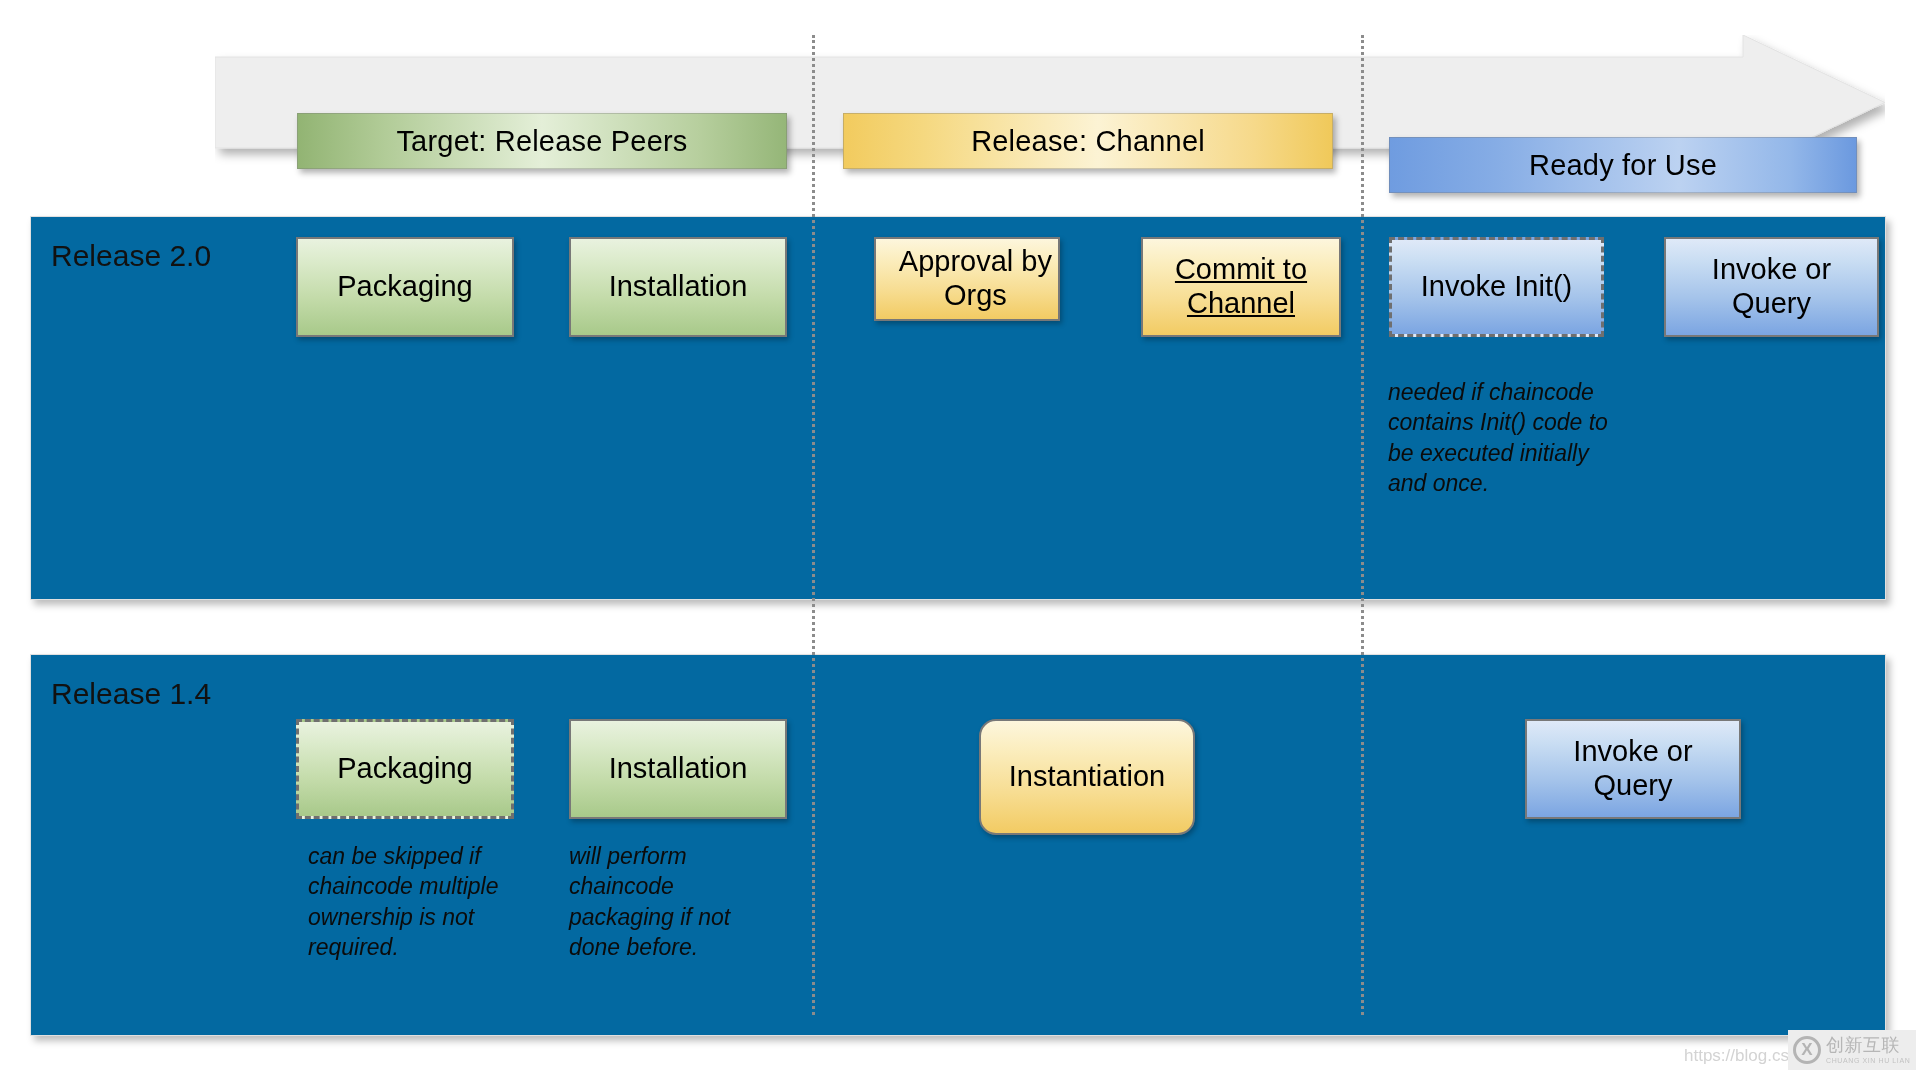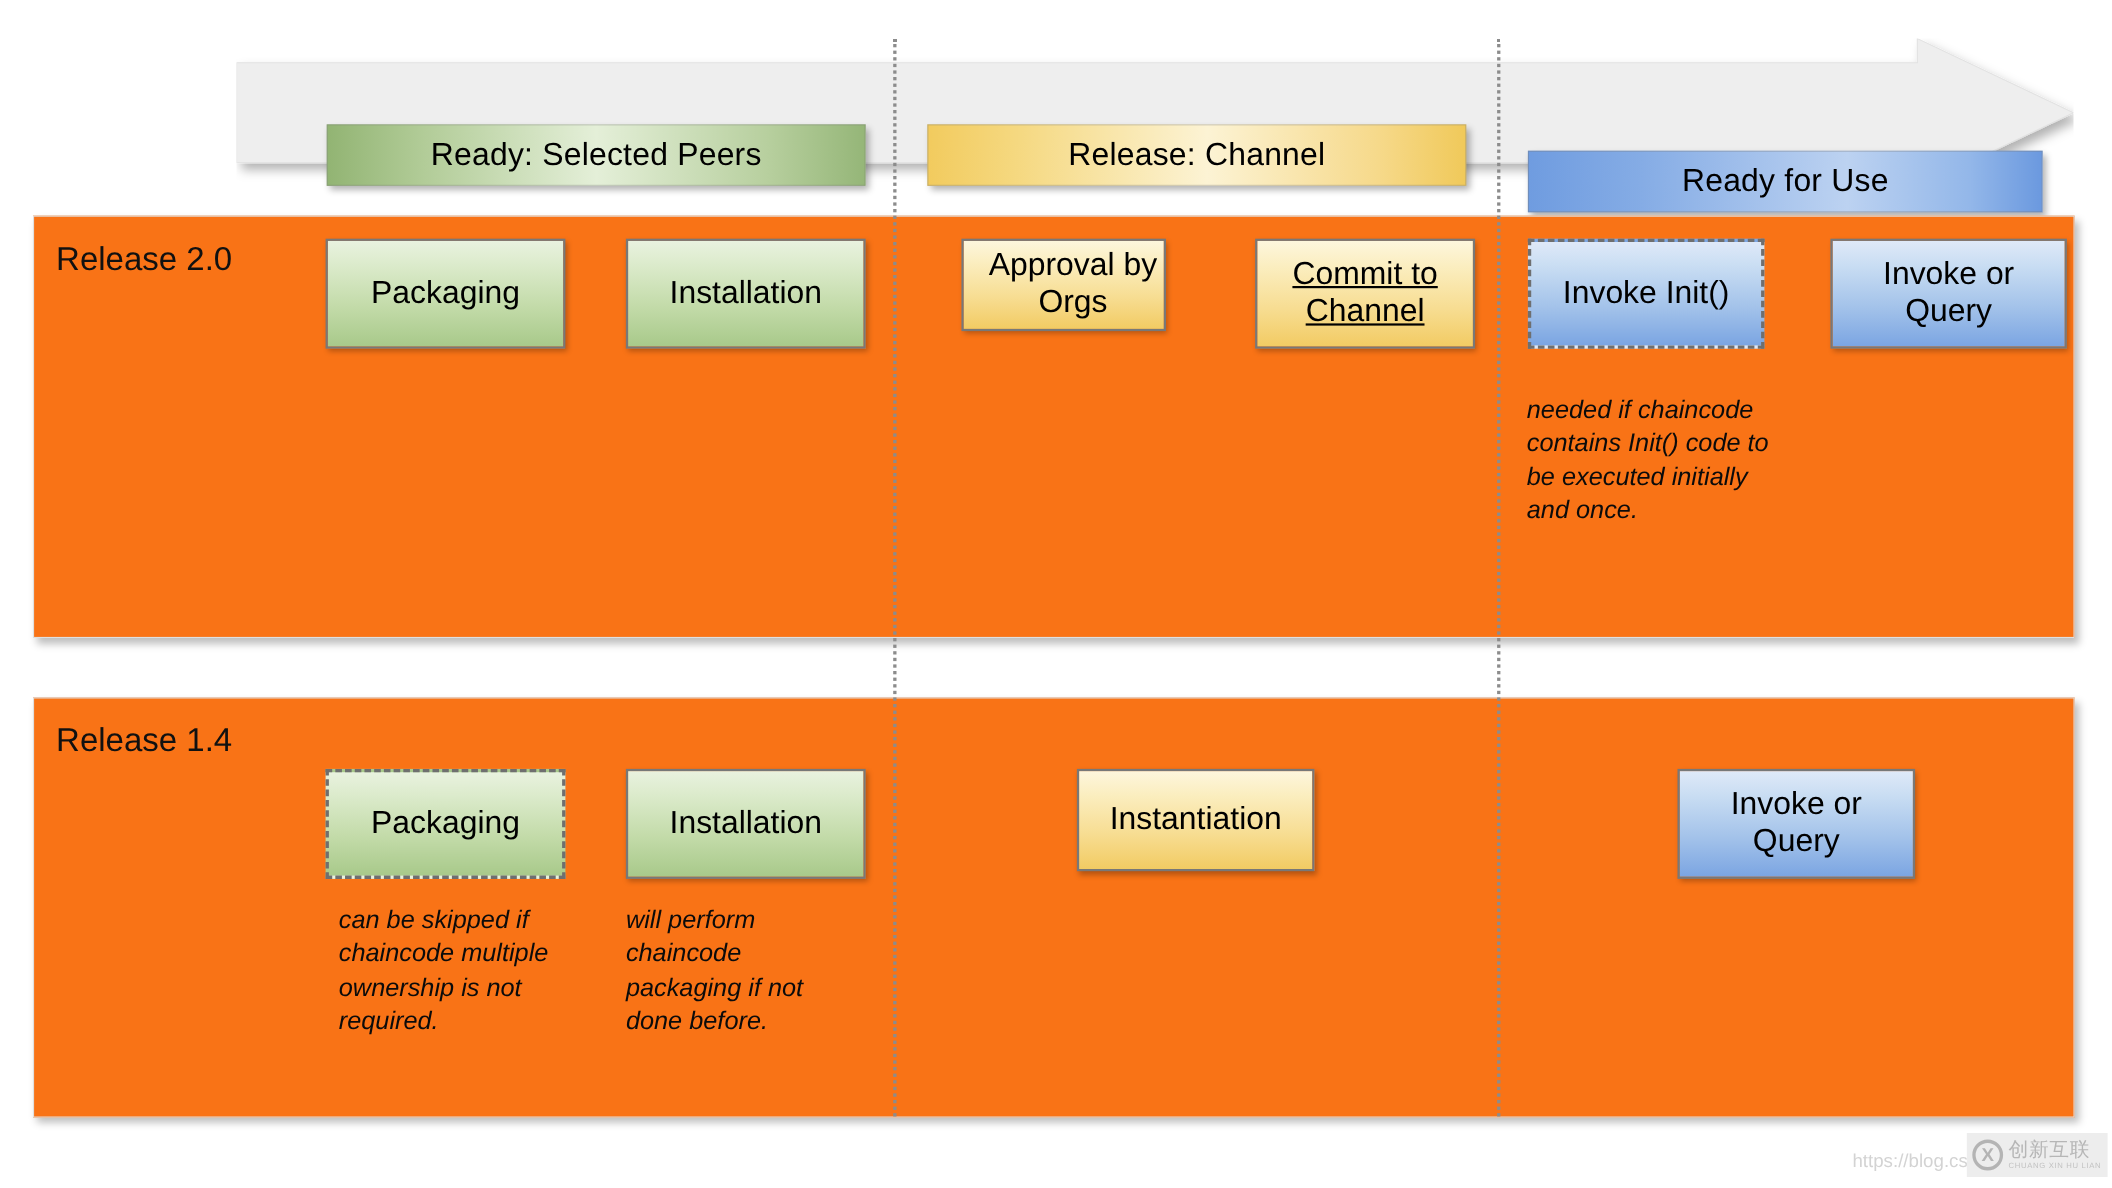--- a/index.html
+++ b/index.html
@@ -60,24 +60,25 @@
     width: 468px;
     background: linear-gradient(to right, #6f9ce0 0%, #85ace5 22%, #bcd2f1 62%, #93b7e9 86%, #6b99df 100%);
     margin-top: 24px;
   }
 
   
   .release-panel {
     position: absolute;
     left: 30px;
     width: 1856px;
-    background: #f97316;
+    background: #0369a1;
     border: 1px solid #e0e0e0;
     box-sizing: border-box;
     box-shadow: 4px 5px 7px rgba(0,0,0,0.26);
+    margin-top: 20px;
   }
   #release-panel-0 { top: 196px; height: 384px; }
   #release-panel-1 { top: 634px; height: 382px; }
 
   .release-label {
     position: absolute;
     left: 20px;
     top: 22px;
     font-size: 30px;
     color: #111;
@@ -182,21 +183,21 @@
   <svg id="arrow-shape" viewBox="0 0 1670 135" preserveAspectRatio="none">
     <defs>
       <filter id="arrowShadow" x="-10%" y="-10%" width="130%" height="140%">
         <feDropShadow dx="5" dy="6" stdDeviation="5" flood-color="#000" flood-opacity="0.30"></feDropShadow>
       </filter>
     </defs>
     <polygon points="0,22 1528,22 1528,0 1670,67.5 1528,135 1528,113 0,113" fill="#eeeeee" stroke="#e2e2e2" stroke-width="1" filter="url(#arrowShadow)"></polygon>
   </svg>
 
   <div class="phase-header" id="phase-header-0">
-    <span>Ready: Selected Peers</span>
+    <span>Target: Release Peers</span>
   </div>
   <div class="phase-header" id="phase-header-1">
     <span>Release: Channel</span>
   </div>
   <div class="phase-header" id="phase-header-2">
     <span>Ready for Use</span>
   </div>
 </div>
 
 <div class="release-panel" id="release-panel-0">
@@ -239,21 +240,21 @@
   <div class="release-label">Release 1.4</div>
 
   <div class="step-box dashed fill-green" style="left:265px; top:64px; width:218px; height:100px;">
     <span>Packaging</span>
   </div>
 
   <div class="step-box solid fill-green" style="left:538px; top:64px; width:218px; height:100px;">
     <span>Installation</span>
   </div>
 
-  <div class="step-box solid fill-yellow" style="left:948px; top:64px; width:216px; height:93px;">
+  <div class="step-box solid fill-yellow" style="left:948px; top:64px; width:216px; height:116px;border-radius:17px;">
     <span>Instantiation</span>
   </div>
 
   <div class="step-box solid fill-blue" style="left:1494px; top:64px; width:216px; height:100px;">
     <span style="white-space:pre-line">Invoke or
 Query</span>
   </div>
 
   <div class="note" style="left:277px; top:186px; width:230px;font-style:italic;">can be skipped if
 chaincode multiple

